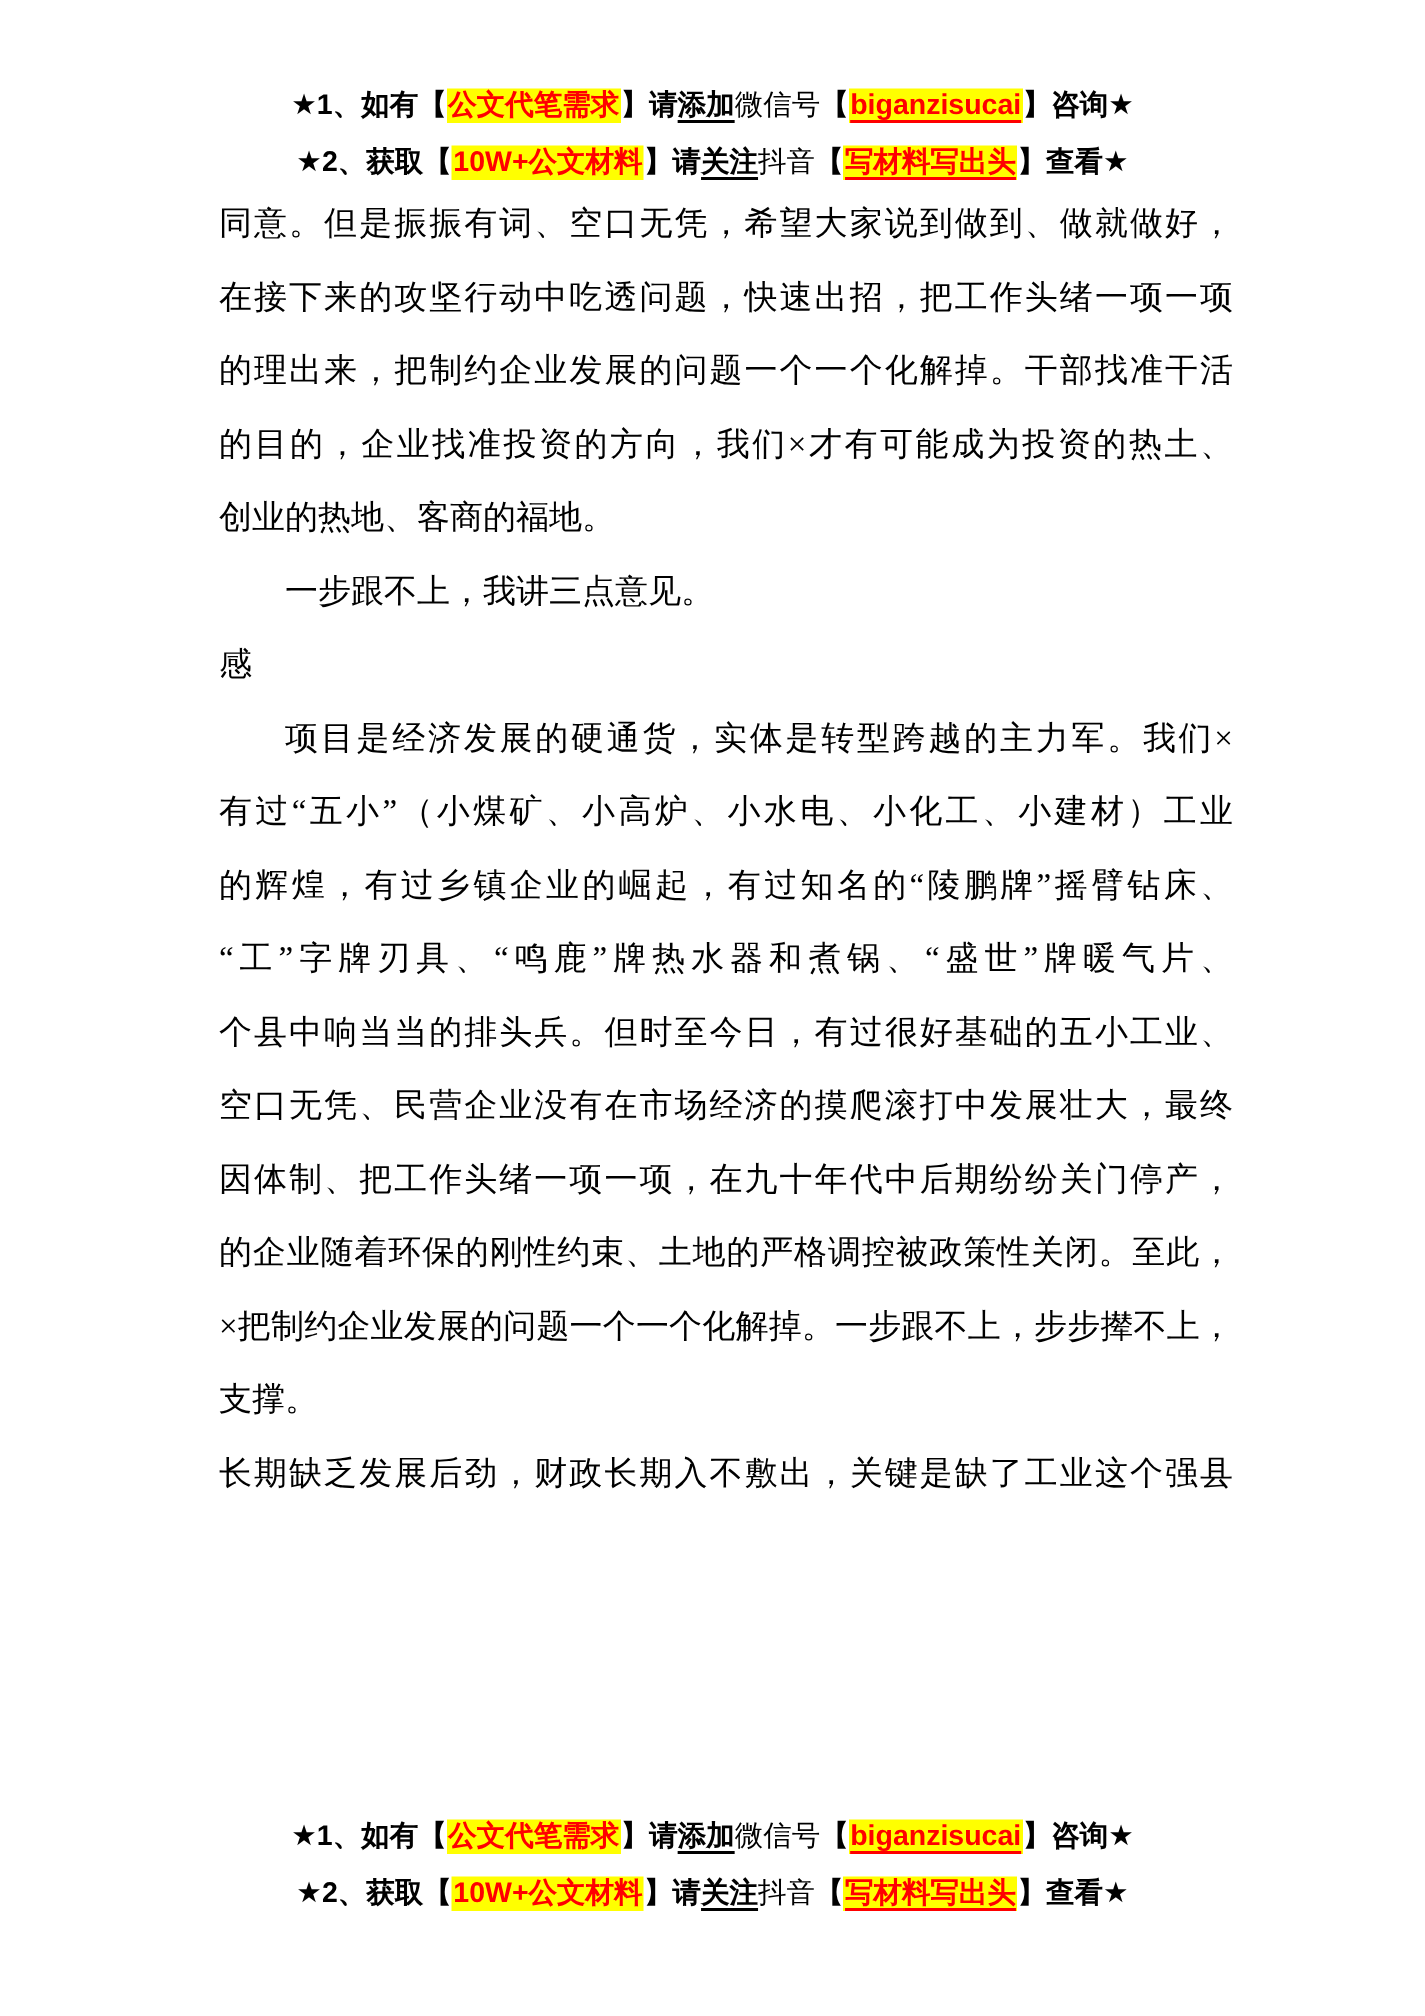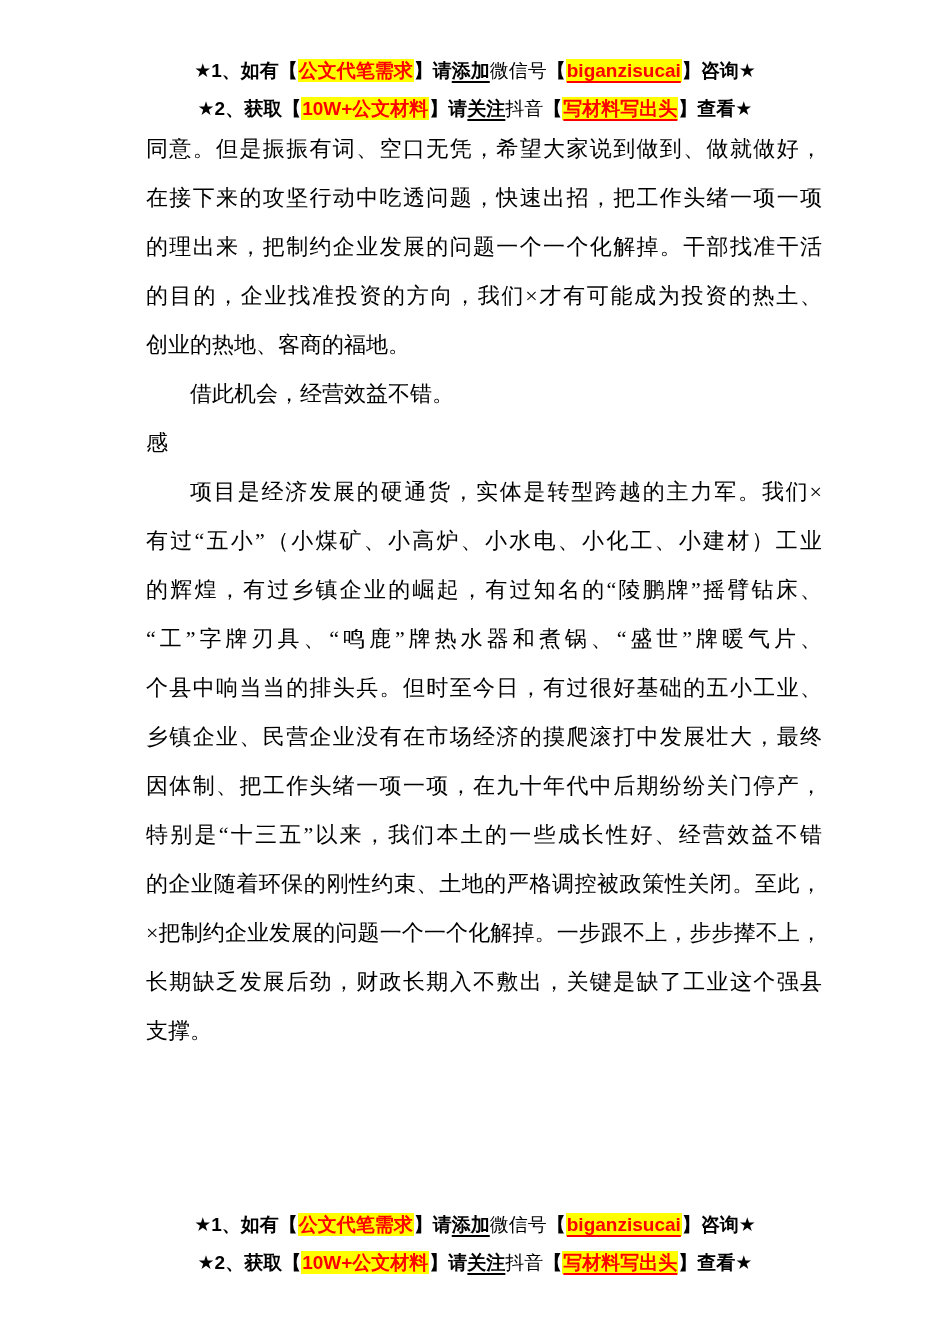--- a/index.html
+++ b/index.html
@@ -71,34 +71,33 @@
       <div class="banner-line"><span class="seg-bold">★1、如有【</span><span class="seg-bold seg-red seg-highlight">公文代笔需求</span><span class="seg-bold">】请</span><span class="seg-bold seg-underline">添加</span><span class="seg-normal">微信号</span><span class="seg-bold">【</span><span class="seg-bold seg-red seg-highlight seg-underline">biganzisucai</span><span class="seg-bold">】咨询★</span></div>
       <div class="banner-line"><span class="seg-bold">★2、获取【</span><span class="seg-bold seg-red seg-highlight">10W+公文材料</span><span class="seg-bold">】请</span><span class="seg-bold seg-underline">关注</span><span class="seg-normal">抖音</span><span class="seg-bold">【</span><span class="seg-bold seg-red seg-highlight seg-underline">写材料写出头</span><span class="seg-bold">】查看★</span></div>
     </div>
 
   <div class="body-text">
       <div class="text-line fill">同意。但是振振有词、空口无凭，希望大家说到做到、做就做好，</div>
       <div class="text-line fill">在接下来的攻坚行动中吃透问题，快速出招，把工作头绪一项一项</div>
       <div class="text-line fill">的理出来，把制约企业发展的问题一个一个化解掉。干部找准干活</div>
       <div class="text-line fill">的目的，企业找准投资的方向，我们×才有可能成为投资的热土、</div>
       <div class="text-line">创业的热地、客商的福地。</div>
-      <div class="text-line indent">借此机会，经营效益不错。</div>
+      <div class="text-line indent">一步跟不上，我讲三点意见。</div>
       <div class="text-line">感</div>
       <div class="text-line indent fill">项目是经济发展的硬通货，实体是转型跨越的主力军。我们×</div>
       <div class="text-line fill">有过“五小”（小煤矿、小高炉、小水电、小化工、小建材）工业</div>
       <div class="text-line fill">的辉煌，有过乡镇企业的崛起，有过知名的“陵鹏牌”摇臂钻床、</div>
       <div class="text-line fill">“工”字牌刃具、“鸣鹿”牌热水器和煮锅、“盛世”牌暖气片、</div>
       <div class="text-line fill">个县中响当当的排头兵。但时至今日，有过很好基础的五小工业、</div>
-      <div class="text-line fill">乡镇企业、民营企业没有在市场经济的摸爬滚打中发展壮大，最终</div>
+      <div class="text-line fill">空口无凭、民营企业没有在市场经济的摸爬滚打中发展壮大，最终</div>
       <div class="text-line fill">因体制、把工作头绪一项一项，在九十年代中后期纷纷关门停产，</div>
-      <div class="text-line fill">特别是“十三五”以来，我们本土的一些成长性好、经营效益不错</div>
       <div class="text-line fill">的企业随着环保的刚性约束、土地的严格调控被政策性关闭。至此，</div>
       <div class="text-line fill">×把制约企业发展的问题一个一个化解掉。一步跟不上，步步撵不上，</div>
+      <div class="text-line">支撑。</div>
       <div class="text-line fill">长期缺乏发展后劲，财政长期入不敷出，关键是缺了工业这个强县</div>
-      <div class="text-line">支撑。</div>
     </div>
 
   <div class="banner banner-bottom">
       <div class="banner-line"><span class="seg-bold">★1、如有【</span><span class="seg-bold seg-red seg-highlight">公文代笔需求</span><span class="seg-bold">】请</span><span class="seg-bold seg-underline">添加</span><span class="seg-normal">微信号</span><span class="seg-bold">【</span><span class="seg-bold seg-red seg-highlight seg-underline">biganzisucai</span><span class="seg-bold">】咨询★</span></div>
       <div class="banner-line"><span class="seg-bold">★2、获取【</span><span class="seg-bold seg-red seg-highlight">10W+公文材料</span><span class="seg-bold">】请</span><span class="seg-bold seg-underline">关注</span><span class="seg-normal">抖音</span><span class="seg-bold">【</span><span class="seg-bold seg-red seg-highlight seg-underline">写材料写出头</span><span class="seg-bold">】查看★</span></div>
     </div>
 
 </div>
 
 </body></html>

